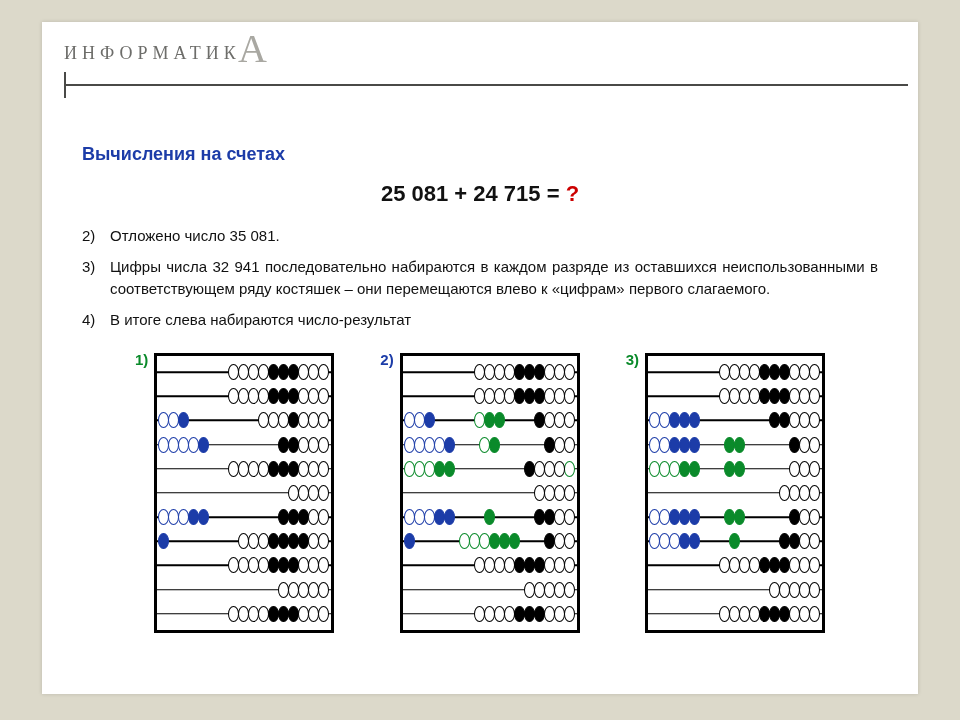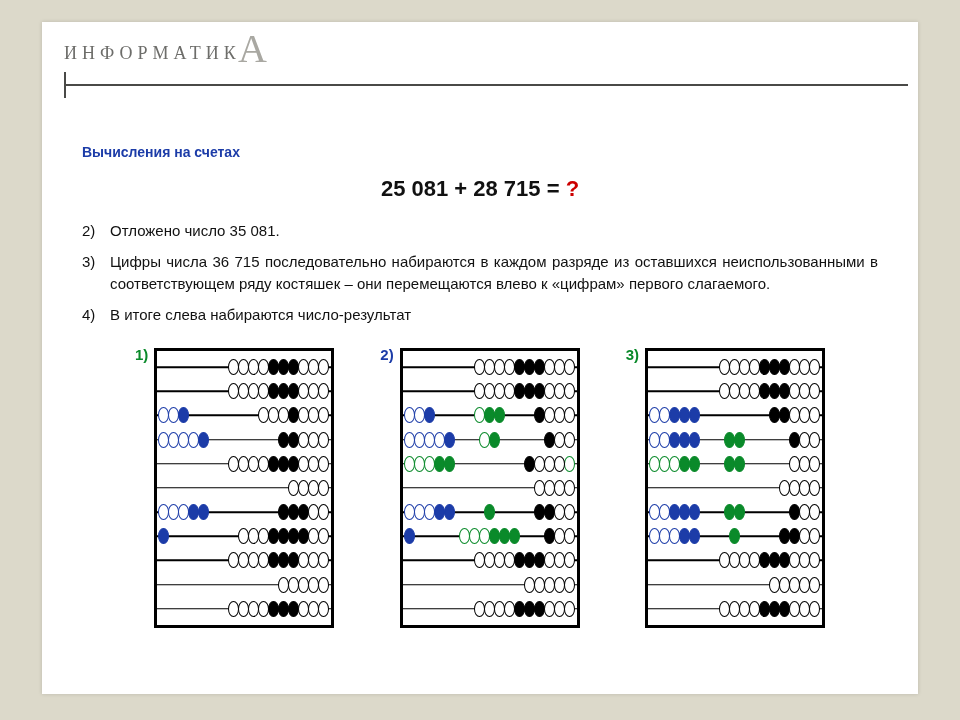--- a/index.html
+++ b/index.html
@@ -52,21 +52,21 @@
     width: 2px;
     height: 26px;
     background: #4a4a47;
   }
   .content {
     padding: 80px 40px 0 40px;
   }
   .title {
     color: #1c3ca8;
     font-weight: bold;
-    font-size: 14px;
+    font-size: 18px;
     margin-bottom: 16px;
   }
   .equation {
     text-align: center;
     font-size: 22px;
     font-weight: bold;
     color: #111;
     margin-bottom: 18px;
   }
   .equation .q {
@@ -163,31 +163,31 @@
       <span class="big-a">А</span>
     </div>
     <div class="rule-v"></div>
     <div class="rule-h"></div>
   </div>
 
   <div class="content">
     <div class="title">Вычисления на счетах</div>
 
     <div class="equation">
-      <span>25 081 + 28 715 = </span><span class="q">?</span>
+      <span>25 081 + 24 715 = </span><span class="q">?</span>
     </div>
 
     <div class="steps" id="steps-container">
         <div class="step">
           <div class="num">2)</div>
           <div class="txt">Отложено число 35 081.</div>
         </div>
         <div class="step">
           <div class="num">3)</div>
-          <div class="txt">Цифры числа 36 715 последовательно набираются в каждом разряде из оставшихся неиспользованными в соответствующем ряду костяшек – они перемещаются влево к «цифрам» первого слагаемого.</div>
+          <div class="txt">Цифры числа 32 941 последовательно набираются в каждом разряде из оставшихся неиспользованными в соответствующем ряду костяшек – они перемещаются влево к «цифрам» первого слагаемого.</div>
         </div>
         <div class="step">
           <div class="num">4)</div>
           <div class="txt">В итоге слева набираются число-результат</div>
         </div>
       </div>
 
     <div class="abacus-row" id="abacus-row">
         <div class="abacus-wrap">
           <div class="abacus-label lbl1">1)</div>

